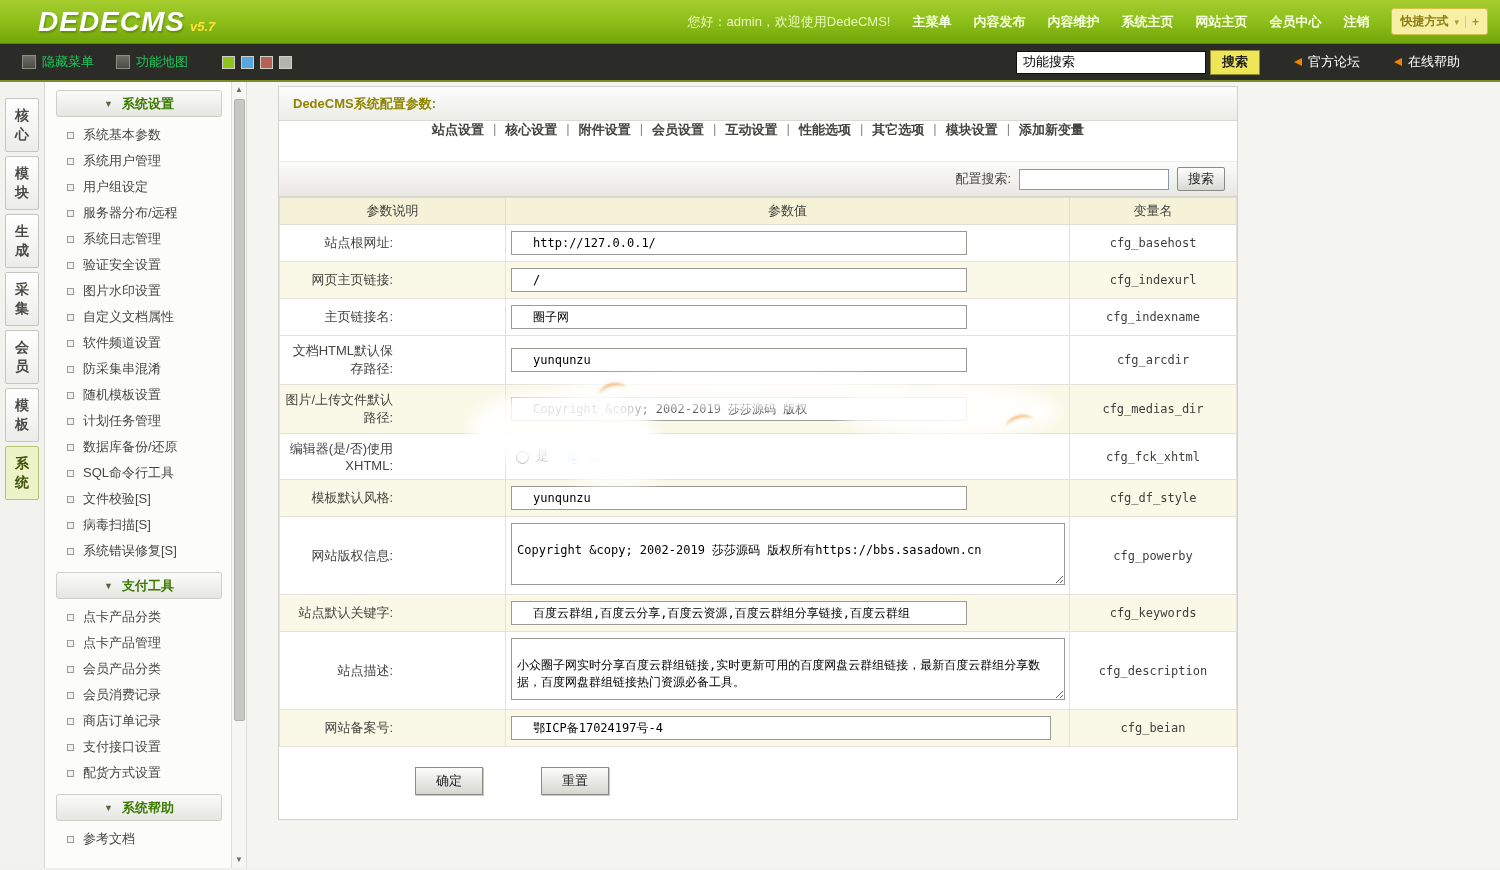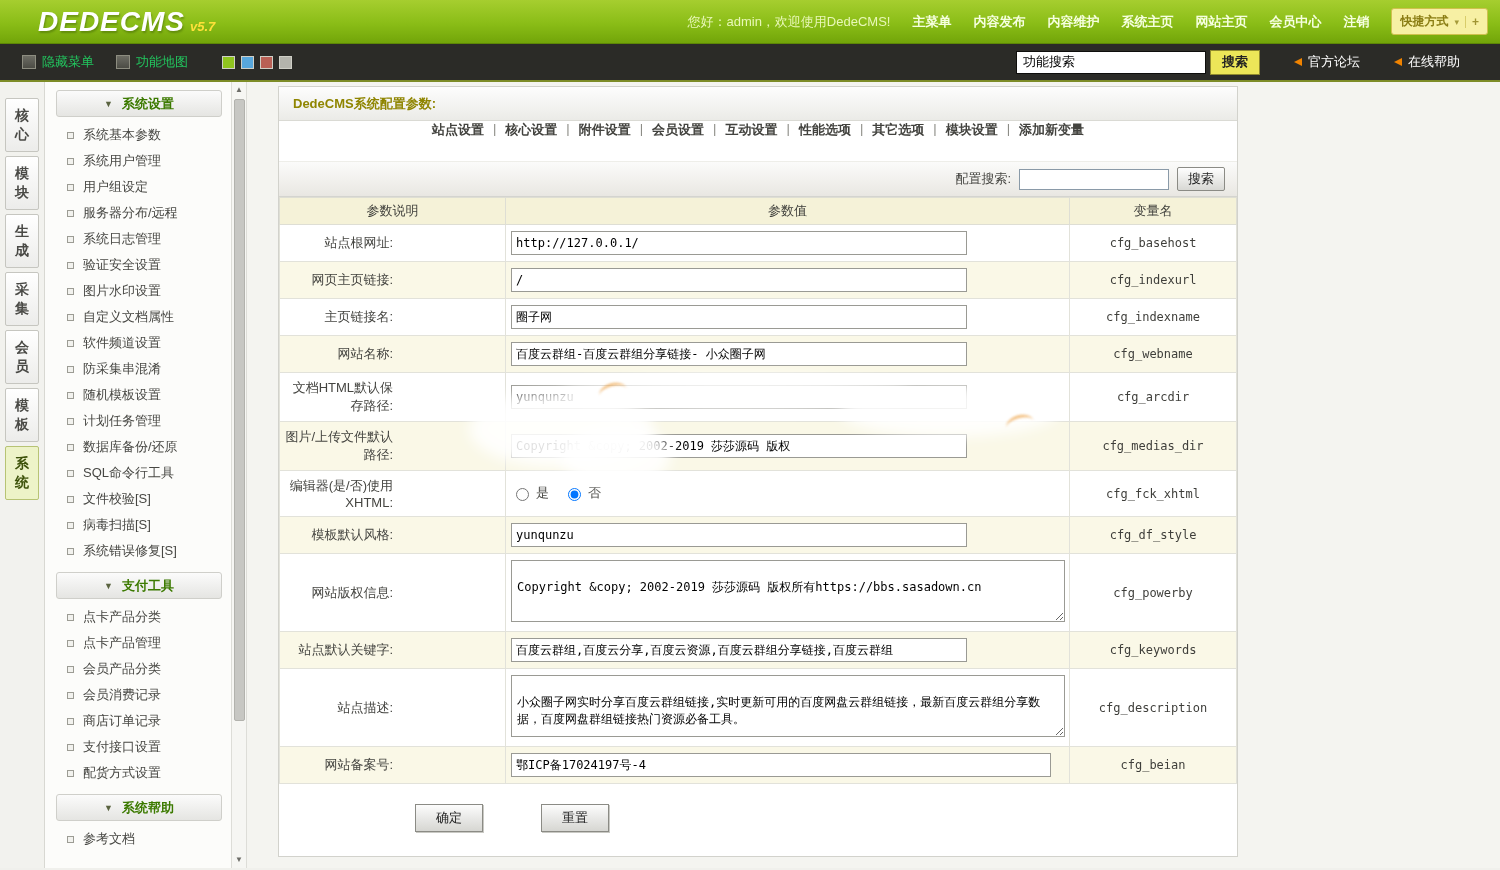--- a/index.html
+++ b/index.html
@@ -95,21 +95,21 @@
   .cfg th { background:#f5f2d8; border:1px solid #deded4; font-weight:normal; height:27px;
             color:#3f3f3b; }
   .cfg td { border:1px solid #e2e2da; padding:6px 4px; }
   tr.alt td { background:#faf8e7; }
   td.c-label { text-align:right; padding-right:112px; width:367px; }
   td.c-var { text-align:center; font-family:"DejaVu Sans Mono","Liberation Mono",monospace;
              font-size:12px; color:#3f3f3b; width:281px; }
   td.c-value { padding-left:5px; }
   .cfg-input { width:456px; height:24px; border:1px solid #9a9a94;
                font-family:"DejaVu Sans Mono","Liberation Mono",monospace; font-size:12px;
-               padding:2px 4px; background:#fff; }
+               padding:2px 21px; background:#fff; }
   .cfg-input.wide { width:540px; }
   .cfg-textarea { width:554px; height:62px; border:1px solid #9a9a94;
                   font-family:"DejaVu Sans Mono","Liberation Mono",monospace; font-size:12px;
                   padding:18px 5px; resize:both; }
   .radio-opt { display:inline-flex; align-items:center; gap:4px; margin-right:14px;
                cursor:pointer; }
   .btn-row { padding:20px 0 24px 136px; display:flex; gap:58px; }
   .form-btn { min-width:68px; height:28px; background:linear-gradient(#fcfcfc,#d6d6d2);
               border:1px solid #8b8b85; font-size:13px; color:#222; cursor:pointer;
               box-shadow:1px 1px 0 #c9c9c4; }
@@ -362,25 +362,20 @@
             <tr class="alt">
               <td class="c-label"><span>网页主页链接:</span></td>
               <td class="c-value"><input class="cfg-input" type="text" value="/" style=""></td>
               <td class="c-var"><span>cfg_indexurl</span></td>
             </tr>
             <tr>
               <td class="c-label"><span>主页链接名:</span></td>
               <td class="c-value"><input class="cfg-input" type="text" value="圈子网" style=""></td>
               <td class="c-var"><span>cfg_indexname</span></td>
             </tr>
-            <tr class="alt">
-              <td class="c-label"><span>网站名称:</span></td>
-              <td class="c-value"><input class="cfg-input" type="text" value="百度云群组-百度云群组分享链接- 小众圈子网" style=""></td>
-              <td class="c-var"><span>cfg_webname</span></td>
-            </tr>
             <tr>
               <td class="c-label"><span>文档HTML默认保存路径:</span></td>
               <td class="c-value"><input class="cfg-input" type="text" value="yunqunzu" style=""></td>
               <td class="c-var"><span>cfg_arcdir</span></td>
             </tr>
             <tr class="alt">
               <td class="c-label"><span>图片/上传文件默认路径:</span></td>
               <td class="c-value"><input class="cfg-input" type="text" value="Copyright &amp;copy; 2002-2019 莎莎源码 版权" style=""></td>
               <td class="c-var"><span>cfg_medias_dir</span></td>
             </tr>

